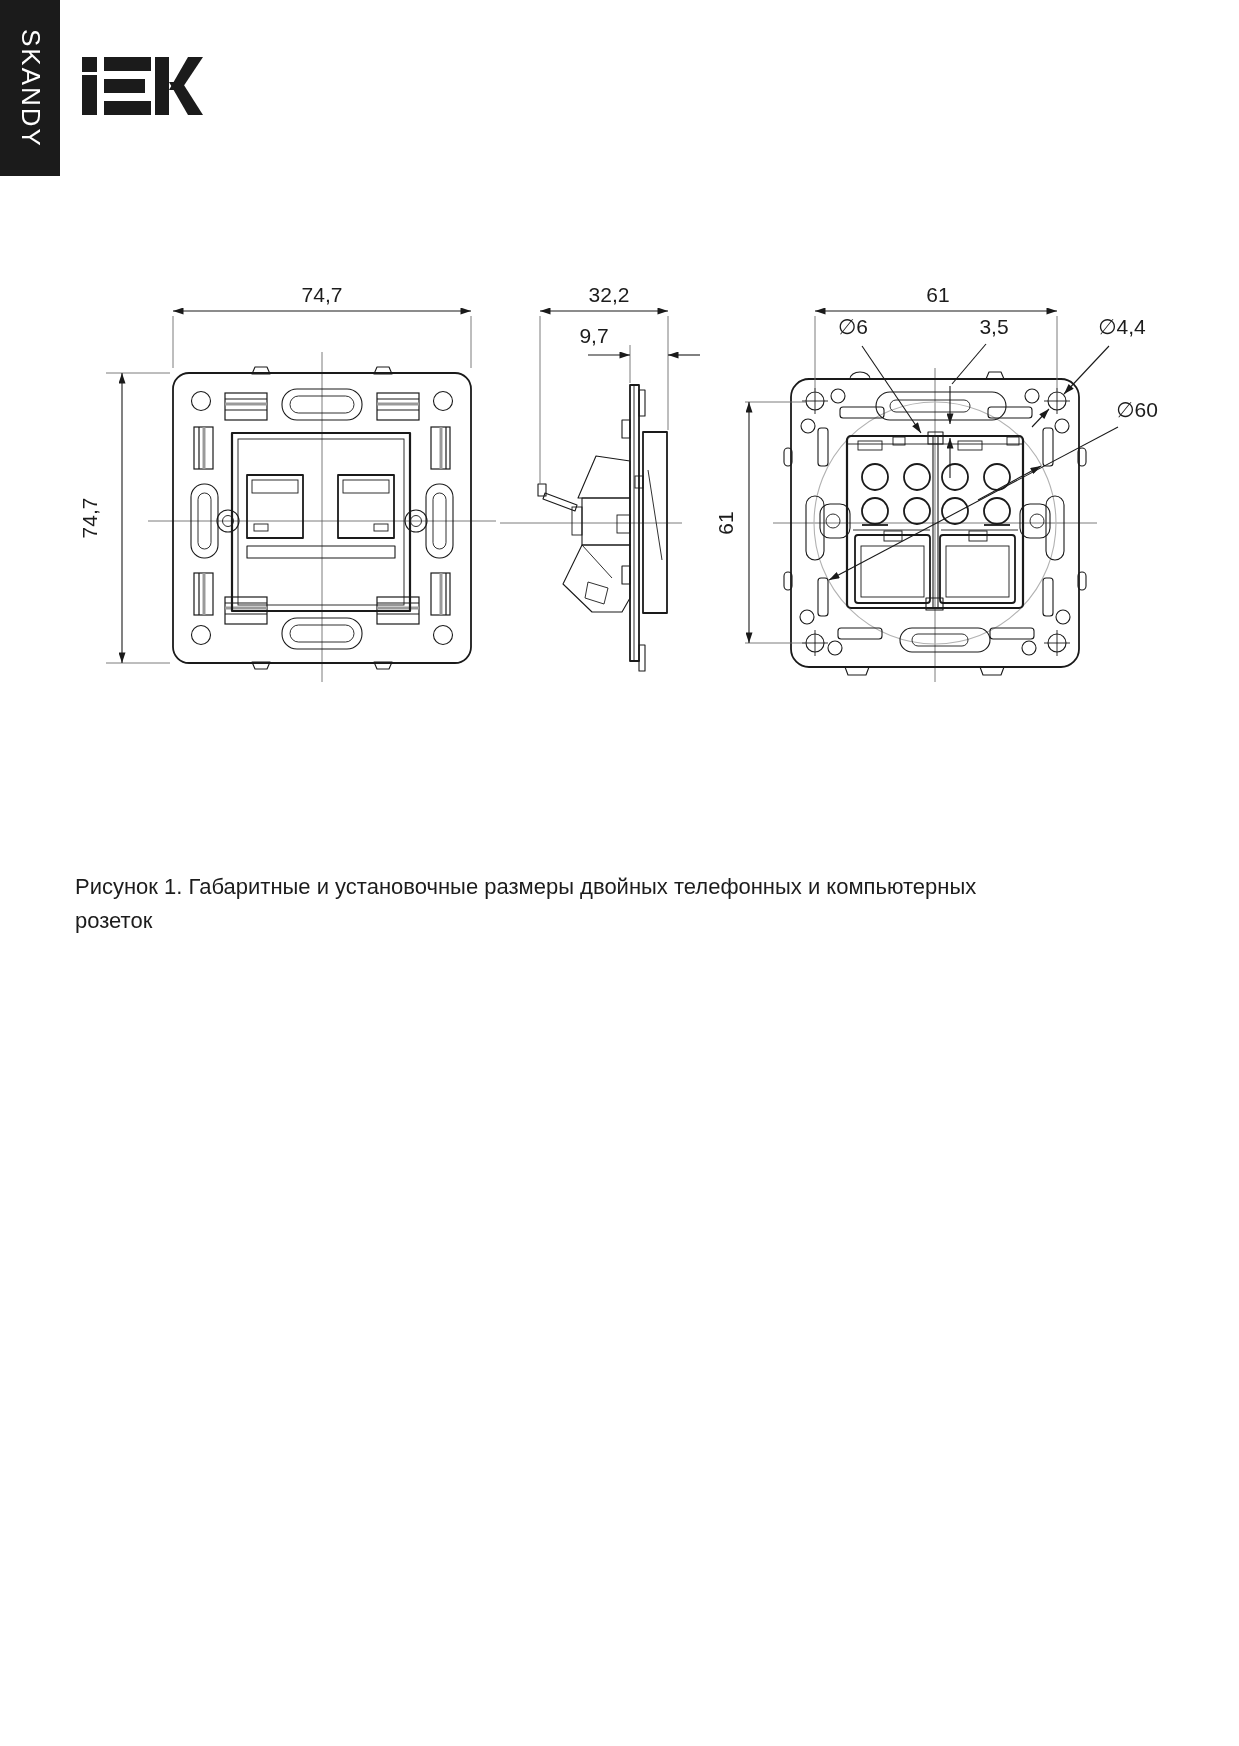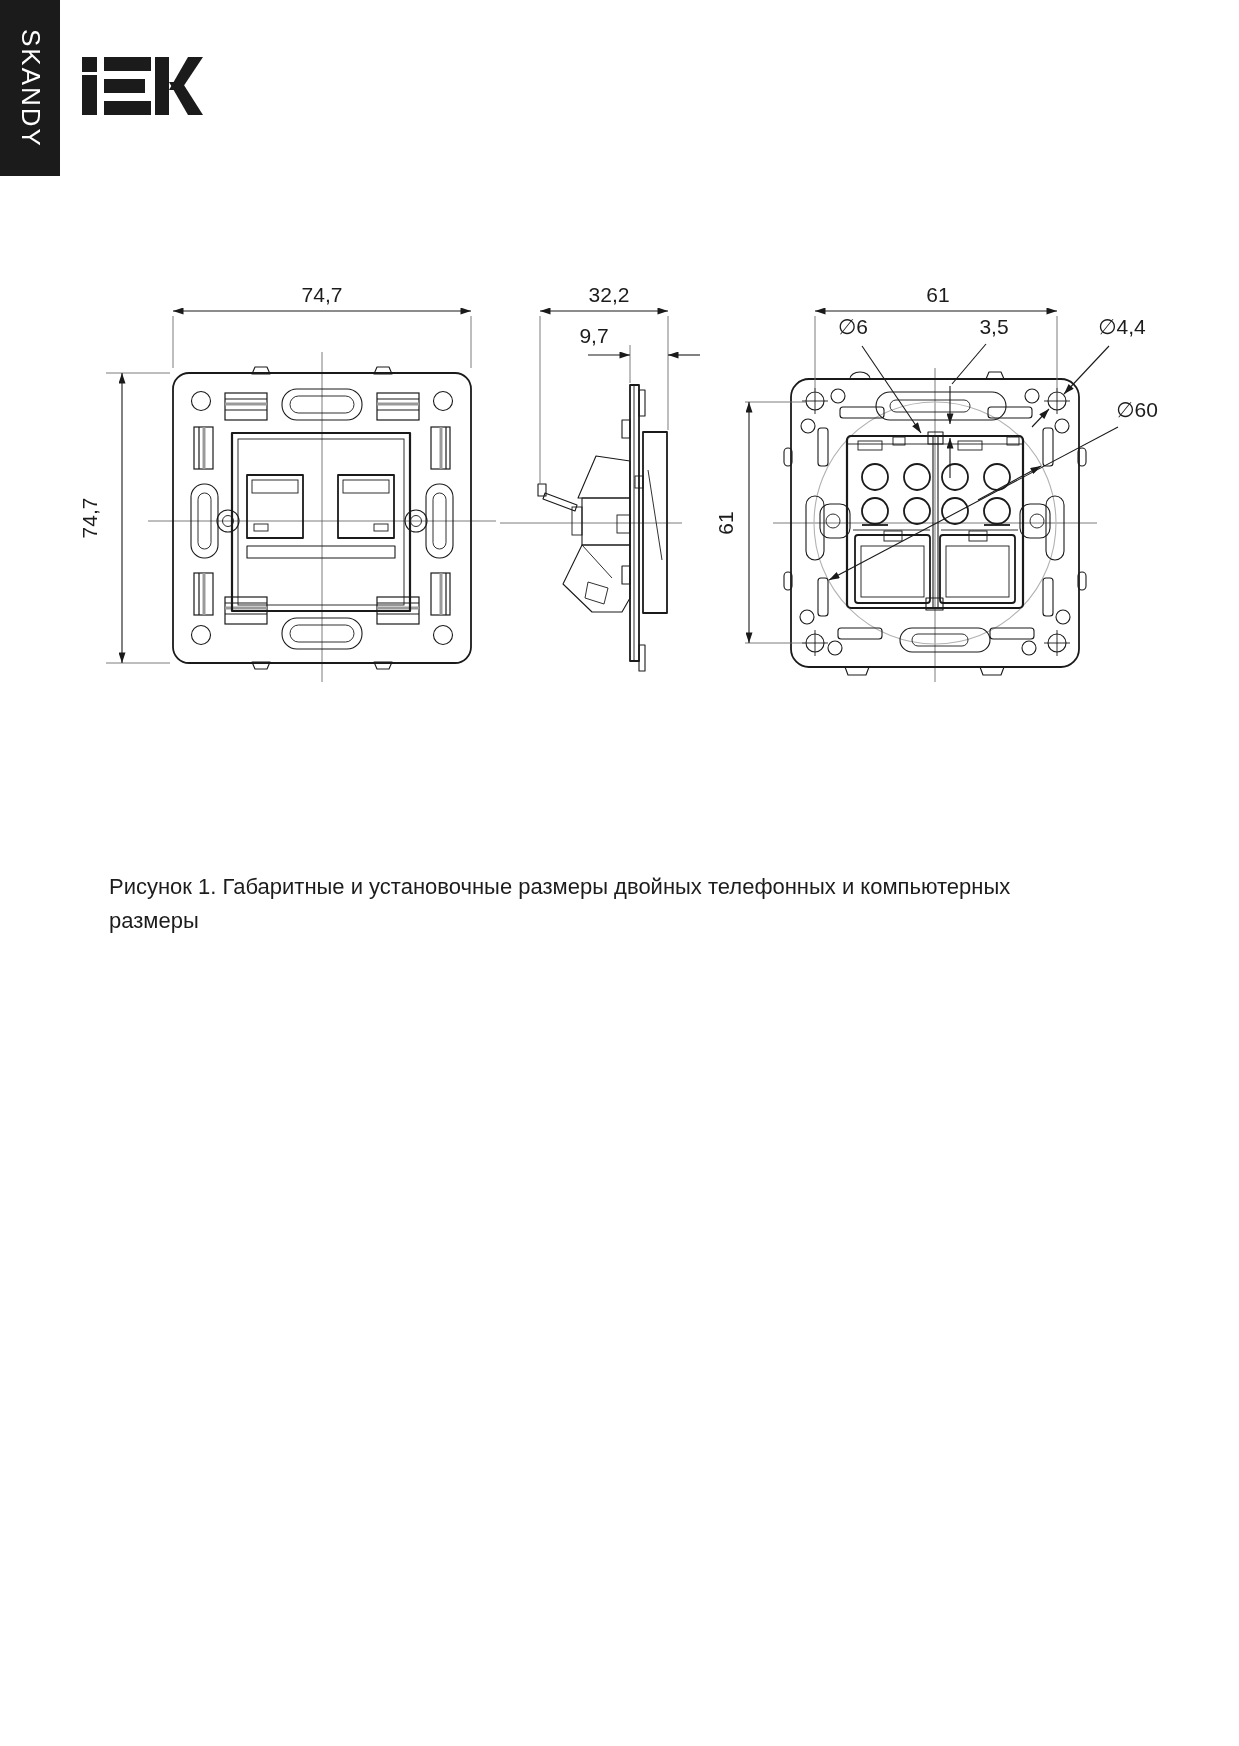--- a/index.html
+++ b/index.html
@@ -6,21 +6,21 @@
   .page{position:relative;width:1239px;height:1746px;background:#ffffff;margin:0 auto;
         font-family:"Liberation Sans","DejaVu Sans",sans-serif;overflow:hidden;}
   .sidebar{position:absolute;left:0;top:0;width:60px;height:176px;background:#1b1b1b;
            display:flex;align-items:center;justify-content:center;}
   .sidebar-text{color:#ffffff;font-size:26px;letter-spacing:2px;
                 writing-mode:vertical-rl;text-orientation:sideways;}
   .logo-svg{position:absolute;left:78px;top:50px;}
   .logo-shape{fill:#1b1b1b;}
   .figure-svg{position:absolute;left:0;top:0;}
   .caption{position:absolute;left:75px;top:870px;width:1030px;font-size:22px;
-           line-height:34px;color:#1c1c1c;margin-left:34px;}
+           line-height:34px;color:#1c1c1c;}
   
   .edge{stroke:#1a1a1a;stroke-width:1.8;fill:none;stroke-linejoin:round;}
   .edge2{stroke:#1a1a1a;stroke-width:2.2;fill:none;stroke-linejoin:round;}
   .thin{stroke:#1a1a1a;stroke-width:1.1;fill:none;stroke-linejoin:round;}
   .hair{stroke:#1a1a1a;stroke-width:0.9;fill:none;}
   .rib{stroke:#1a1a1a;stroke-width:1.2;fill:none;}
   .ribg{stroke:#9a9a9a;stroke-width:3;fill:none;}
   .cl{stroke:#5c5c5c;stroke-width:0.8;fill:none;}
   .ext{stroke:#6e6e6e;stroke-width:0.9;fill:none;}
   .dim{stroke:#1a1a1a;stroke-width:1.1;fill:none;}
@@ -297,16 +297,16 @@
       <text class="dimtext" x="1122" y="334" text-anchor="middle">∅4,4</text>
 
       <line class="dim" x1="1118" y1="427" x2="829" y2="580" marker-end="url(#arr)"></line>
       <line class="dim" x1="978" y1="500" x2="1041" y2="466" marker-end="url(#arr)"></line>
       <text class="dimtext" x="1137" y="417" text-anchor="middle">∅60</text>
     </g>
   </svg>
 
   <div class="caption">
     <div>Рисунок 1. Габаритные и установочные размеры двойных телефонных и компьютерных</div>
-    <div>размеры</div>
+    <div>розеток</div>
   </div>
 
 </div>
 
 </body></html>

